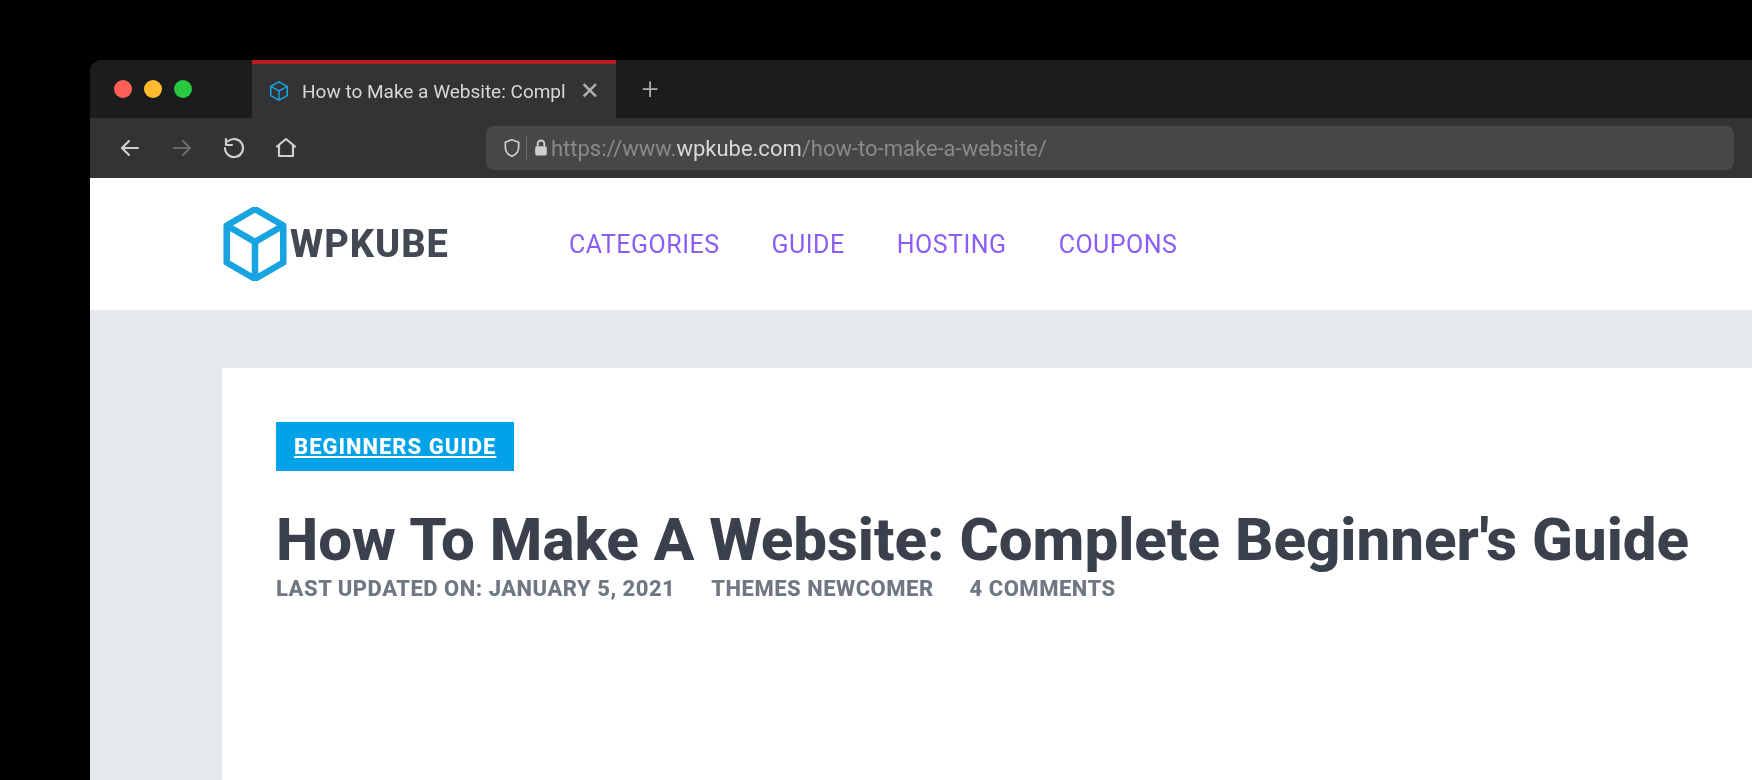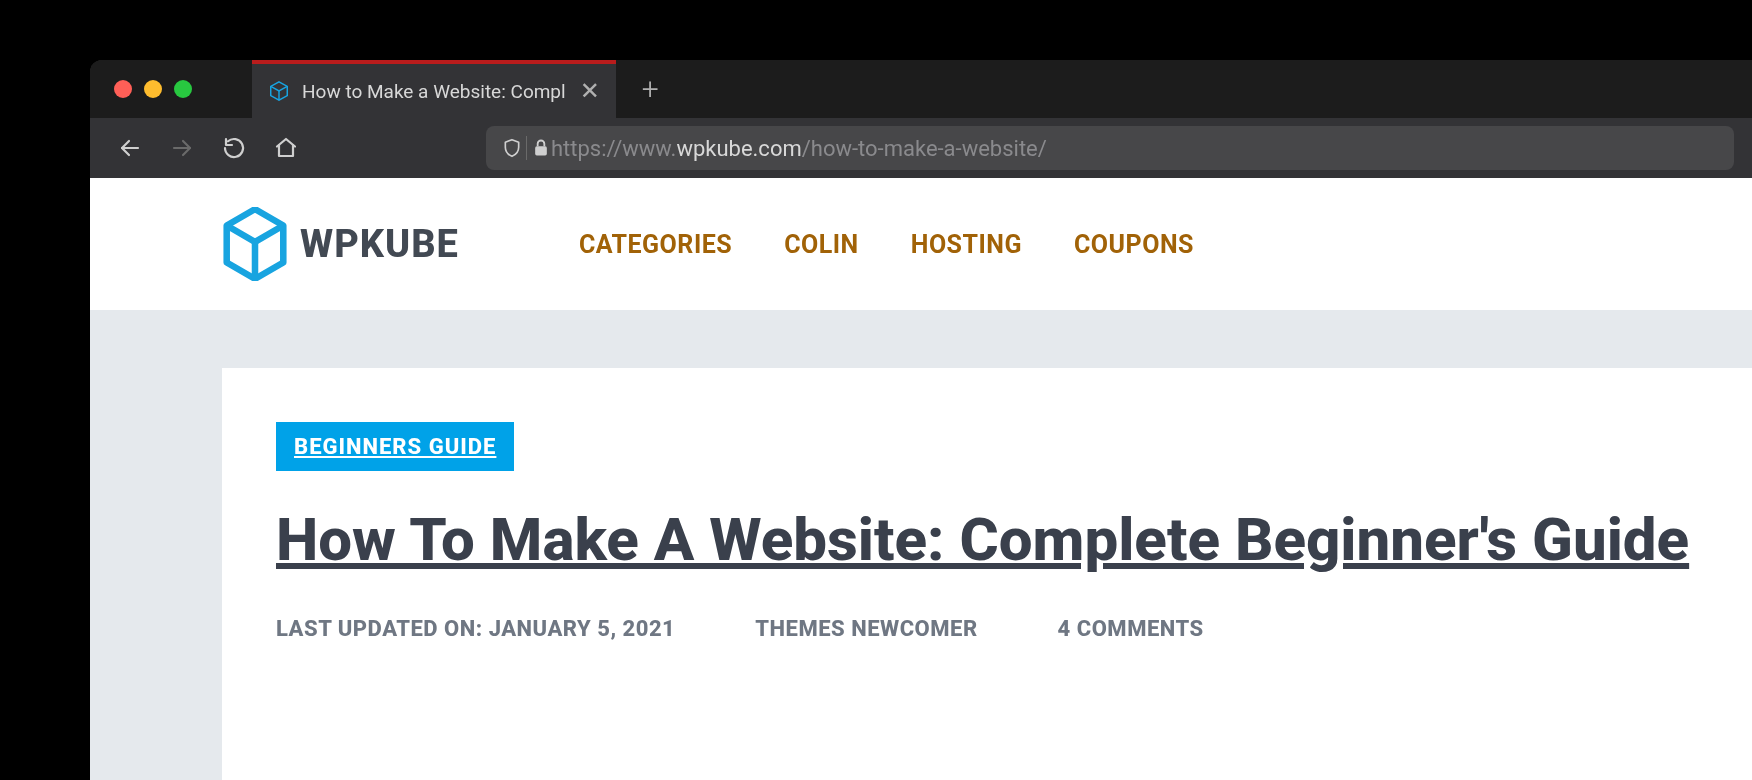--- a/index.html
+++ b/index.html
@@ -141,41 +141,41 @@
 .site-header {
   background: #ffffff;
   height: 132px;
   display: flex;
   align-items: center;
   padding: 0 0 0 132px;
 }
 .logo {
   display: flex;
   align-items: center;
-  gap: 12px;
+  gap: 2px;
 }
 .logo-glyph {
   width: 66px;
   height: 74px;
 }
 .logo-text {
   font-size: 38px;
   font-weight: 800;
   letter-spacing: 1px;
   color: #424953;
 }
 .main-nav {
   display: flex;
   gap: 52px;
   margin-left: 120px;
 }
 .main-nav-item {
   font-size: 25px;
-  font-weight: 700;
-  color: #a16207;
+  font-weight: 400;
+  color: #8b5cf6;
   letter-spacing: 0.5px;
   cursor: pointer;
   text-align: right;
 }
 .content-wrap {
   position: absolute;
   top: 190px;
   left: 132px;
   right: 0;
   bottom: 0;
@@ -191,26 +191,24 @@
   letter-spacing: 1px;
   padding: 12px 18px;
   text-decoration: underline;
 }
 .article-title {
   font-size: 60px;
   font-weight: 800;
   color: #3a404c;
   line-height: 1.18;
   margin-top: 34px;
-  text-decoration: underline;
 }
 .meta-row {
   display: flex;
-  gap: 80px;
-  margin-top: 40px;
+  gap: 36px;
 }
 .meta-item {
   font-size: 22px;
   font-weight: 800;
   color: #6f7783;
   letter-spacing: 0.5px;
   white-space: nowrap;
 }
 </style>
 </head>
@@ -291,21 +289,21 @@
       <div class="logo">
         <svg class="logo-glyph" viewBox="0 0 60 68">
           <polygon points="30,2 56,17 56,51 30,66 4,51 4,17" fill="none" stroke="#18a4e0" stroke-width="6" stroke-linejoin="round"></polygon>
           <polyline points="4,17 30,32 56,17" fill="none" stroke="#18a4e0" stroke-width="6" stroke-linejoin="round"></polyline>
           <line x1="30" y1="32" x2="30" y2="66" stroke="#18a4e0" stroke-width="6"></line>
         </svg>
         <span class="logo-text">WPKUBE</span>
       </div>
       <nav class="main-nav">
         <span class="main-nav-item">CATEGORIES</span>
-        <span class="main-nav-item">COLIN</span>
+        <span class="main-nav-item">GUIDE</span>
         <span class="main-nav-item">HOSTING</span>
         <span class="main-nav-item">COUPONS</span>
       </nav>
     </header>
 
     <article class="content-wrap">
       <span class="cat-badge">BEGINNERS GUIDE</span>
       <h1 class="article-title">How To Make A Website: Complete Beginner's Guide</h1>
       <div class="meta-row">
         <span class="meta-item">

